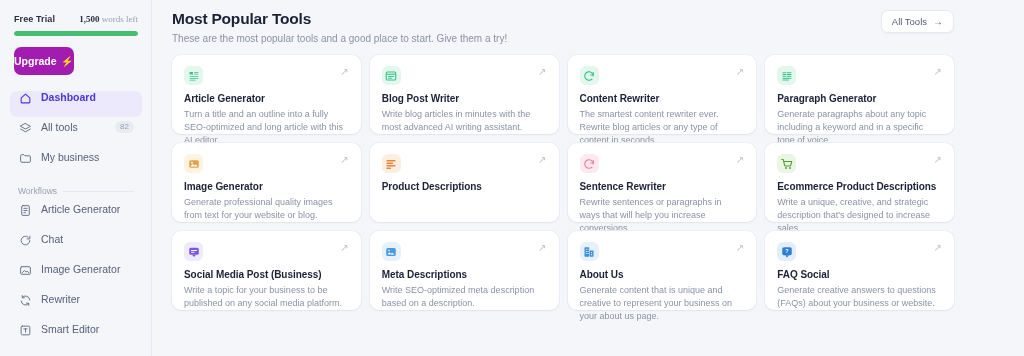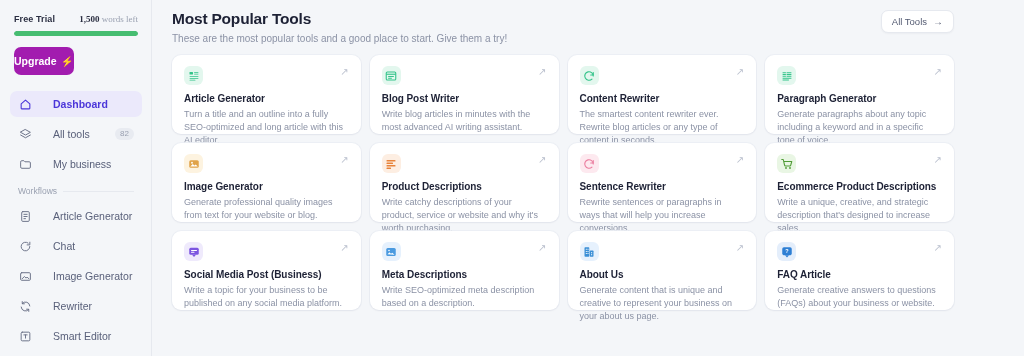--- a/index.html
+++ b/index.html
@@ -37,21 +37,21 @@
   .upgrade-btn {
     display: flex; align-items: center; justify-content: center; gap: 5px;
     height: 28px; margin: 0 4px 16px 4px;
     background: #3525d6; border-radius: 7px;
     color: #fff; font-size: 10.5px; font-weight: 700;
     border: none; cursor: pointer;
   }
   .bolt { font-size: 10px; color: #ffb020; }
 
   .nav-item {
-    display: flex; align-items: center; gap: 21px;
+    display: flex; align-items: flex-start; gap: 9px;
     height: 26px; padding: 0 8px; margin-bottom: 4px;
     border-radius: 7px; cursor: pointer;
     font-size: 10.5px; color: #59607a; font-weight: 400;
   }
   .nav-item.active { background: #ebe9fb; color: #4b36d9; font-weight: 600; }
   .nav-item .ico { width: 14px; height: 14px; display: flex; align-items: center; justify-content: center; flex: 0 0 14px; }
   .nav-item .ico svg { display: block; }
   .nav-label { flex: 1 1 auto; white-space: nowrap; }
   .nav-badge {
     font-size: 8px; color: #9aa1b1; background: #e8ebf1;
@@ -293,21 +293,20 @@
           <div class="card-icon" style="background: rgb(253, 238, 226);">
             <svg width="12" height="12" viewBox="0 0 24 24" fill="#e8833a" stroke="#e8833a" stroke-width="0">
               <rect x="3" y="4" width="18" height="3" rx="1.2"></rect>
               <rect x="3" y="9" width="13" height="3" rx="1.2"></rect>
               <rect x="3" y="14" width="18" height="3" rx="1.2"></rect>
               <rect x="3" y="19" width="9" height="3" rx="1.2"></rect>
             </svg>
           </div>
           <div class="card-arrow">↗</div>
           <div class="card-title">Product Descriptions</div>
-          <div class="card-desc">Write catchy descriptions of your product, service or website and why it's worth purchasing.</div>
         </div>
         <div class="card">
           <div class="card-icon" style="background: rgb(253, 233, 239);">
             <svg width="12" height="12" viewBox="0 0 24 24" fill="#eb7fa0" stroke="#eb7fa0" stroke-width="0">
               <path d="M20.5 12a8.5 8.5 0 1 0-2.6 6.1" fill="none" stroke-width="2.3" stroke-linecap="round"></path>
               <path d="M20.5 5v5h-5" fill="none" stroke-width="2.3" stroke-linecap="round" stroke-linejoin="round"></path>
             </svg>
           </div>
           <div class="card-arrow">↗</div>
           <div class="card-title">Sentence Rewriter</div>
@@ -371,19 +370,19 @@
         </div>
         <div class="card">
           <div class="card-icon" style="background: rgb(228, 238, 251);">
             <svg width="12" height="12" viewBox="0 0 24 24" fill="#2e7fd4" stroke="#2e7fd4" stroke-width="0">
               <rect x="2.5" y="2.5" width="19" height="16" rx="3.4"></rect>
               <path d="M8 18.5L12 23l4-4.5z" stroke="none"></path>
               <text x="12" y="14.2" font-size="11" font-weight="700" fill="#fff" text-anchor="middle" stroke="none" font-family="Liberation Sans, sans-serif">?</text>
             </svg>
           </div>
           <div class="card-arrow">↗</div>
-          <div class="card-title">FAQ Article</div>
+          <div class="card-title">FAQ Social</div>
           <div class="card-desc">Generate creative answers to questions (FAQs) about your business or website.</div>
         </div>
       </div>
 
   </main>
 </div>
 
 </body></html>

